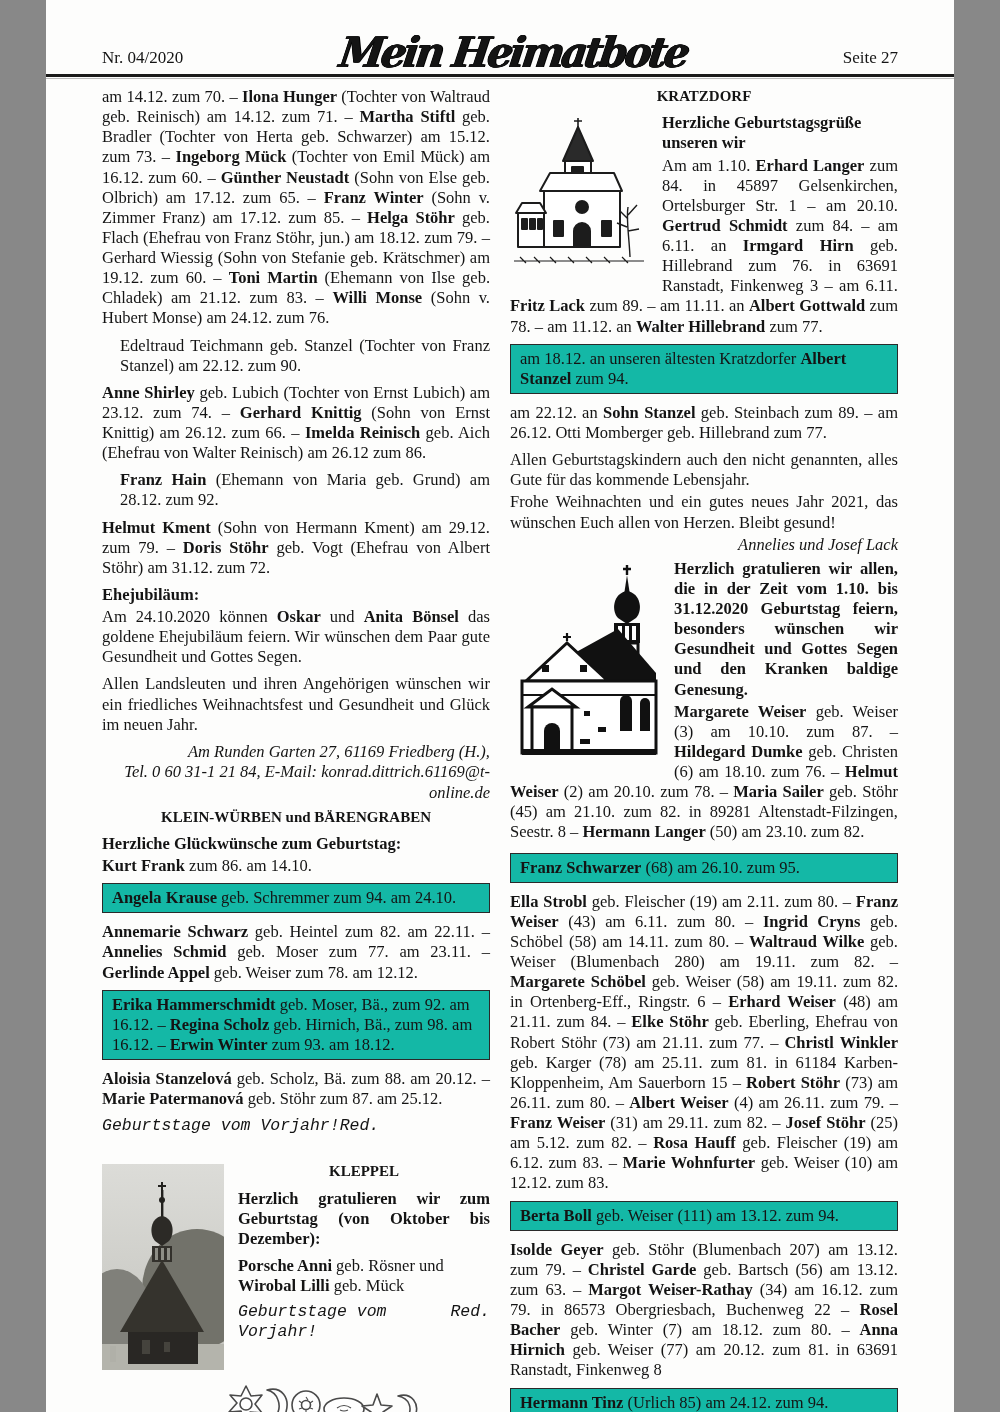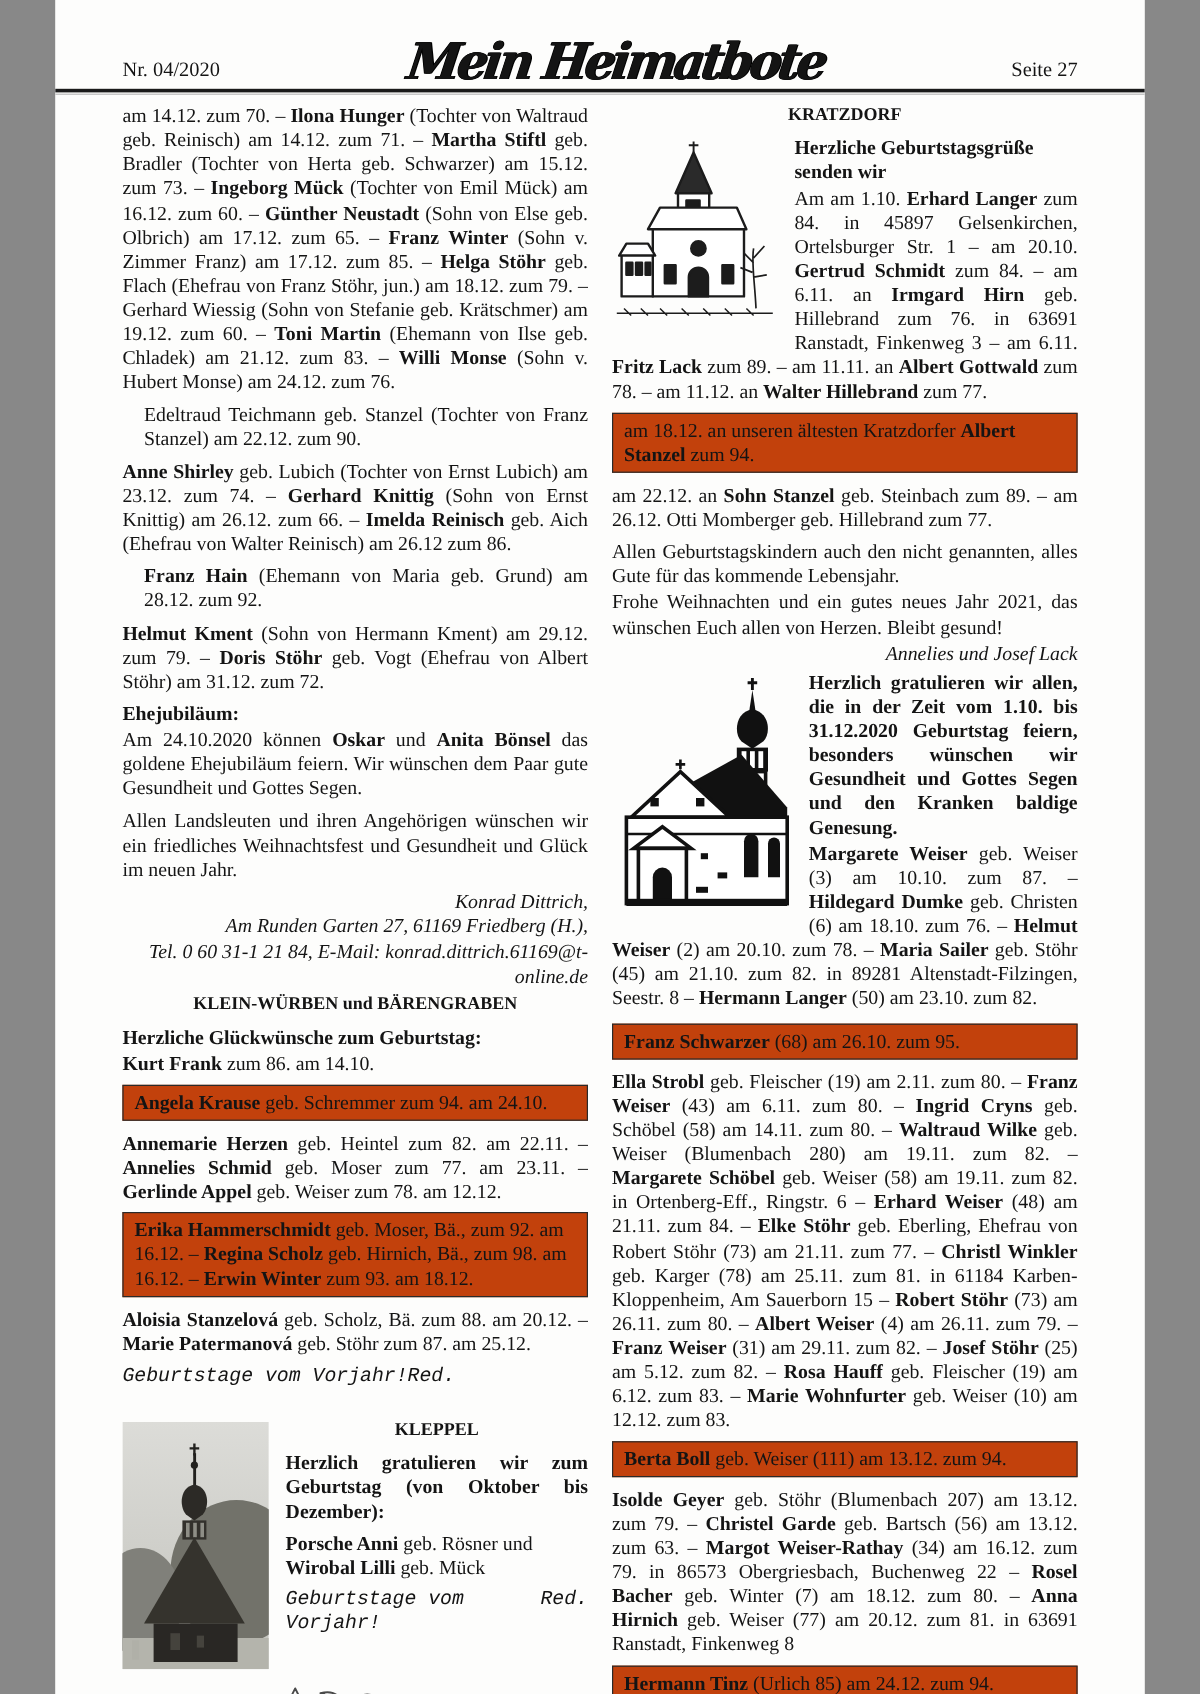--- a/index.html
+++ b/index.html
@@ -25,21 +25,21 @@
   p{margin:0 0 7px 0;text-align:justify;}
   .tight{margin-bottom:2px;}
   .nojust{text-align:left;}
   .indent{padding-left:18px;}
   .bold{font-weight:bold;}
   .sig{ text-align:right;font-style:italic;margin-bottom:4px;}
   .sigline{line-height:1.25;}
   h3.section{font-size:15px;text-align:center;margin:0 0 8px 0;font-weight:bold;}
   .mt18{margin-top:18px;}
   .mt26{margin-top:26px;}
-  .graybox{border:1.5px solid #2a2a2a;background:#c2410c;padding:4px 9px;margin:3px 0 9px 0;}
+  .graybox{border:1.5px solid #2a2a2a;background:#14b8a6;padding:4px 9px;margin:3px 0 9px 0;}
   .splitrow{display:flex;justify-content:flex-start;font-style:italic;margin-bottom:6px;font-family:Liberation Mono, monospace;}
   .floatimg{float:left;margin:2px 14px 4px 0;}
   .clear{clear:both;}
   .head-offset-k{margin-left:150px;}
   .head-offset-l{margin-left:130px;}
   .photo{width:122px;height:206px;display:block;}
   .ornament{display:block;margin:4px 0 6px 120px;}
 </style>
 </head>
 <body>
@@ -59,34 +59,33 @@
       <p class="indent"><span style="font-weight: normal;">Edeltraud Teichmann</span><span> geb. Stanzel (Tochter von Franz Stanzel) am 22.12. zum 90.</span></p>
       <p><span style="font-weight: bold;">Anne Shirley</span><span> geb. Lubich (Tochter von Ernst Lubich) am 23.12. zum 74. – </span><span style="font-weight: bold;">Gerhard Knittig</span><span> (Sohn von Ernst Knittig) am 26.12. zum 66. – </span><span style="font-weight: bold;">Imelda Reinisch</span><span> geb. Aich (Ehefrau von Walter Reinisch) am 26.12 zum 86.</span></p>
       <p class="indent"><span style="font-weight: bold;">Franz Hain</span><span> (Ehemann von Maria geb. Grund) am 28.12. zum 92.</span></p>
       <p><span style="font-weight: bold;">Helmut Kment</span><span> (Sohn von Hermann Kment) am 29.12. zum 79. – </span><span style="font-weight: bold;">Doris Stöhr</span><span> geb. Vogt (Ehefrau von Albert Stöhr) am 31.12. zum 72.</span></p>
 
       <p class="bold tight nojust">Ehejubiläum:</p>
       <p><span>Am 24.10.2020 können </span><span style="font-weight: bold;">Oskar</span><span> und </span><span style="font-weight: bold;">Anita Bönsel</span><span> das goldene Ehejubiläum feiern. Wir wünschen dem Paar gute Gesundheit und Gottes Segen.</span></p>
       <p>Allen Landsleuten und ihren Angehörigen wünschen wir ein friedliches Weihnachtsfest und Gesundheit und Glück im neuen Jahr.</p>
 
       <div class="sig">
-        <div class="sigline">Konrad Dittrich,</div>
         <div class="sigline">Am Runden Garten 27, 61169 Friedberg (H.),</div>
         <div class="sigline">Tel. 0 60 31-1 21 84, E-Mail: konrad.dittrich.61169@t-online.de</div>
       </div>
 
       <h3 class="section mt18">KLEIN-WÜRBEN und BÄRENGRABEN</h3>
       <p class="bold tight nojust">Herzliche Glückwünsche zum Geburtstag:</p>
       <p class="nojust"><span style="font-weight: bold;">Kurt Frank</span><span> zum 86. am 14.10.</span></p>
 
       <div class="graybox">
         <span><span style="font-weight: bold;">Angela Krause</span><span> geb. Schremmer zum 94. am 24.10.</span></span>
       </div>
 
-      <p><span style="font-weight: bold;">Annemarie Herzen</span><span> geb. Heintel zum 82. am 22.11. – </span><span style="font-weight: bold;">Annelies Schmid</span><span> geb. Moser zum 77. am 23.11. – </span><span style="font-weight: bold;">Gerlinde Appel</span><span> geb. Weiser zum 78. am 12.12.</span></p>
+      <p><span style="font-weight: bold;">Annemarie Schwarz</span><span> geb. Heintel zum 82. am 22.11. – </span><span style="font-weight: bold;">Annelies Schmid</span><span> geb. Moser zum 77. am 23.11. – </span><span style="font-weight: bold;">Gerlinde Appel</span><span> geb. Weiser zum 78. am 12.12.</span></p>
 
       <div class="graybox">
         <span><span style="font-weight: bold;">Erika Hammerschmidt</span><span> geb. Moser, Bä., zum 92. am 16.12. – </span><span style="font-weight: bold;">Regina Scholz</span><span> geb. Hirnich, Bä., zum 98. am 16.12. – </span><span style="font-weight: bold;">Erwin Winter</span><span> zum 93. am 18.12.</span></span>
       </div>
 
       <p><span style="font-weight: bold;">Aloisia Stanzelová</span><span> geb. Scholz, Bä. zum 88. am 20.12. – </span><span style="font-weight: bold;">Marie Patermanová</span><span> geb. Stöhr zum 87. am 25.12.</span></p>
 
       <div class="splitrow">
         <span>Geburtstage vom Vorjahr!</span>
         <span>Red.</span>
@@ -168,21 +167,21 @@
               <rect x="28" y="104" width="4" height="10" fill="#1c1c1c"></rect>
               <circle cx="72" cy="92" r="6" fill="#1c1c1c"></circle>
               <path d="M64 132 v-16 a8 8 0 0 1 16 0 v16 Z" fill="#1c1c1c"></path>
               <rect x="92" y="106" width="9" height="15" fill="#1c1c1c"></rect>
               <rect x="44" y="106" width="9" height="15" fill="#1c1c1c"></rect>
             </g>
             <path d="M120 142 C119 120 116 104 118 92 M118 104 l-8 -8 M118 100 l9 -10 M117 112 l-10 -4 M118 116 l11 -2" stroke="#1c1c1c" stroke-width="1.4" fill="none"></path>
             <path d="M4 146 h130 M10 142 l6 6 M24 142 l6 6 M40 142 l6 6 M58 142 l6 6 M76 142 l6 6 M94 142 l6 6 M112 142 l6 6" stroke="#1c1c1c" stroke-width="1.2"></path>
           </svg>
         </div>
-        <p class="bold tight nojust">Herzliche Geburtstagsgrüße senden wir</p>
+        <p class="bold tight nojust">Herzliche Geburtstagsgrüße unseren wir</p>
         <p><span>Am am 1.10. </span><span style="font-weight: bold;">Erhard Langer</span><span> zum 84. in 45897 Gelsenkirchen, Ortelsburger Str. 1 – am 20.10. </span><span style="font-weight: bold;">Gertrud Schmidt</span><span> zum 84. – am 6.11. an </span><span style="font-weight: bold;">Irmgard Hirn</span><span> geb. Hillebrand zum 76. in 63691 Ranstadt, Finkenweg 3 – am 6.11. </span><span style="font-weight: bold;">Fritz Lack</span><span> zum 89. – am 11.11. an </span><span style="font-weight: bold;">Albert Gottwald</span><span> zum 78. – am 11.12. an </span><span style="font-weight: bold;">Walter Hillebrand</span><span> zum 77.</span></p>
         <div class="graybox" style="overflow:hidden;">
           <span><span>am 18.12. an unseren ältesten Kratzdorfer </span><span style="font-weight: bold;">Albert Stanzel</span><span> zum 94.</span></span>
         </div>
         <div class="clear"></div>
         <p><span>am 22.12. an </span><span style="font-weight: bold;">Sohn Stanzel</span><span> geb. Steinbach zum 89. – am 26.12. </span><span style="font-weight: normal;">Otti Momberger</span><span> geb. Hillebrand zum 77.</span></p>
         <p class="tight">Allen Geburtstagskindern auch den nicht genannten, alles Gute für das kommende Lebensjahr.</p>
         <p class="tight">Frohe Weihnachten und ein gutes neues Jahr 2021, das wünschen Euch allen von Herzen. Bleibt gesund!</p>
         <div class="sig">Annelies und Josef Lack</div>
       </div>

